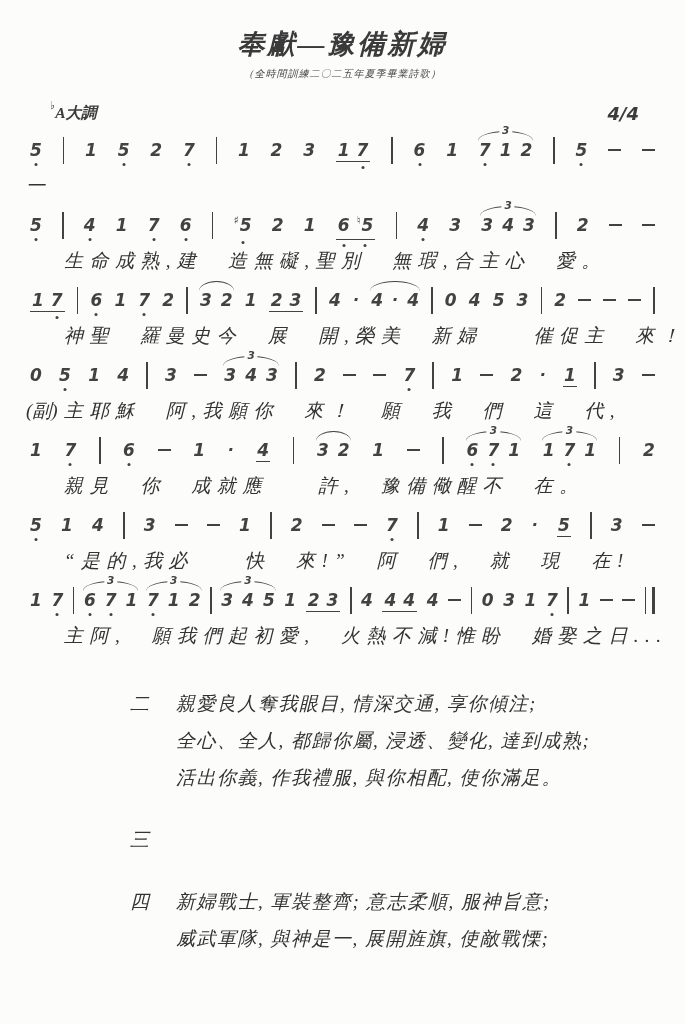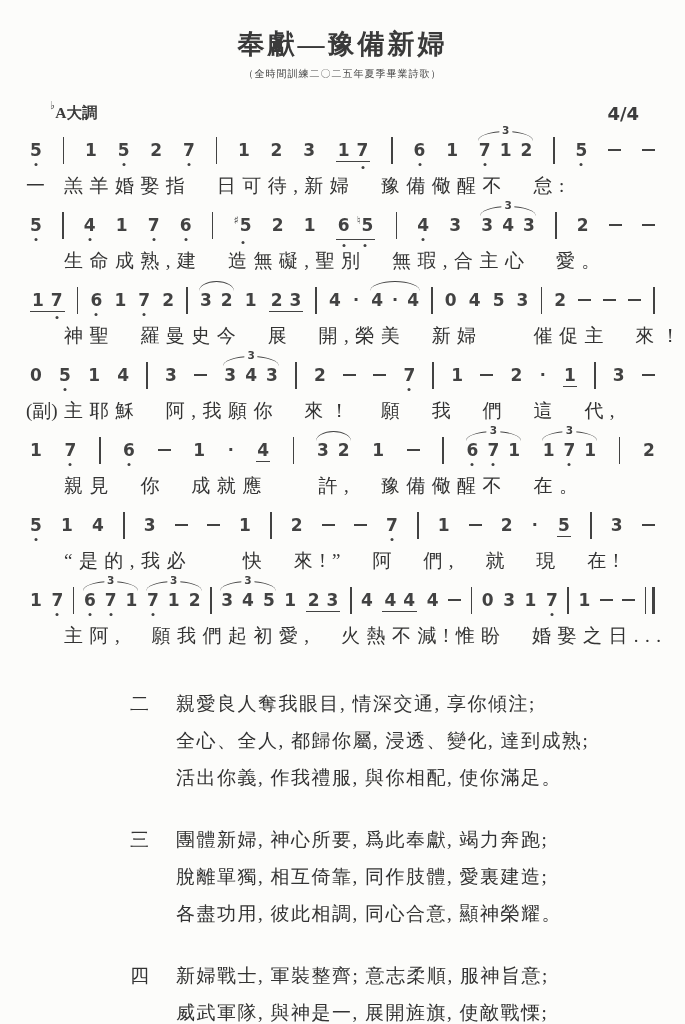--- a/index.html
+++ b/index.html
@@ -5,20 +5,21 @@
   :root{
     --ink:#3e3e3e;
     --paper:#fcfcfa;
   }
   html,body{margin:0;padding:0;background:#e8e8e6;}
   .page{
     width:685px;height:1024px;box-sizing:border-box;
     margin:0 auto;background:var(--paper);color:var(--ink);
     padding:26px 26px 10px 26px;overflow:hidden;
     font-family:"Liberation Serif","DejaVu Serif",serif;
+    font-style:italic;
   }
   
   .title{
     text-align:center;font-size:27px;font-weight:600;letter-spacing:3px;
     color:#3a3a3a;
   }
   .subtitle{
     text-align:center;font-size:10px;letter-spacing:1px;margin-top:5px;color:#464646;
   }
   .keyrow{
@@ -117,21 +118,20 @@
             <span class="note"><span class="num">1</span></span>
             <span class="note"><span class="num">2</span></span>
           </span>
           <span class="bar"></span>
           <span class="note"><span class="num">5</span><span class="bdot"></span></span>
           <span class="dash"></span>
           <span class="dash"></span>
         </div>
       <div class="lyric">
         <span class="lyric-prefix">一</span>
-        <span class="lyric-text">羔羊婚娶指　日可待,新婦　豫備儆醒不　怠:</span>
       </div>
     </div>
     <div class="score-line">
       <div class="music">
           <span class="note"><span class="num">5</span><span class="bdot"></span></span>
           <span class="bar"></span>
           <span class="note"><span class="num">4</span><span class="bdot"></span></span>
           <span class="note"><span class="num">1</span></span>
           <span class="note"><span class="num">7</span><span class="bdot"></span></span>
           <span class="note"><span class="num">6</span><span class="bdot"></span></span>
@@ -380,25 +380,20 @@
     <div class="verse">
       <div class="verse-num">二</div>
       <div class="verse-lines">
         <div class="verse-line">親愛良人奪我眼目, 情深交通, 享你傾注;</div>
         <div class="verse-line">全心、全人, 都歸你屬, 浸透、變化, 達到成熟;</div>
         <div class="verse-line">活出你義, 作我禮服, 與你相配, 使你滿足。</div>
       </div>
     </div>
     <div class="verse">
       <div class="verse-num">三</div>
-      <div class="verse-lines">
-        <div class="verse-line">團體新婦, 神心所要, 爲此奉獻, 竭力奔跑;</div>
-        <div class="verse-line">脫離單獨, 相互倚靠, 同作肢體, 愛裏建造;</div>
-        <div class="verse-line">各盡功用, 彼此相調, 同心合意, 顯神榮耀。</div>
-      </div>
     </div>
     <div class="verse">
       <div class="verse-num">四</div>
       <div class="verse-lines">
         <div class="verse-line">新婦戰士, 軍裝整齊; 意志柔順, 服神旨意;</div>
         <div class="verse-line">威武軍隊, 與神是一, 展開旌旗, 使敵戰慄;</div>
 
       </div>
     </div>
   </div>

